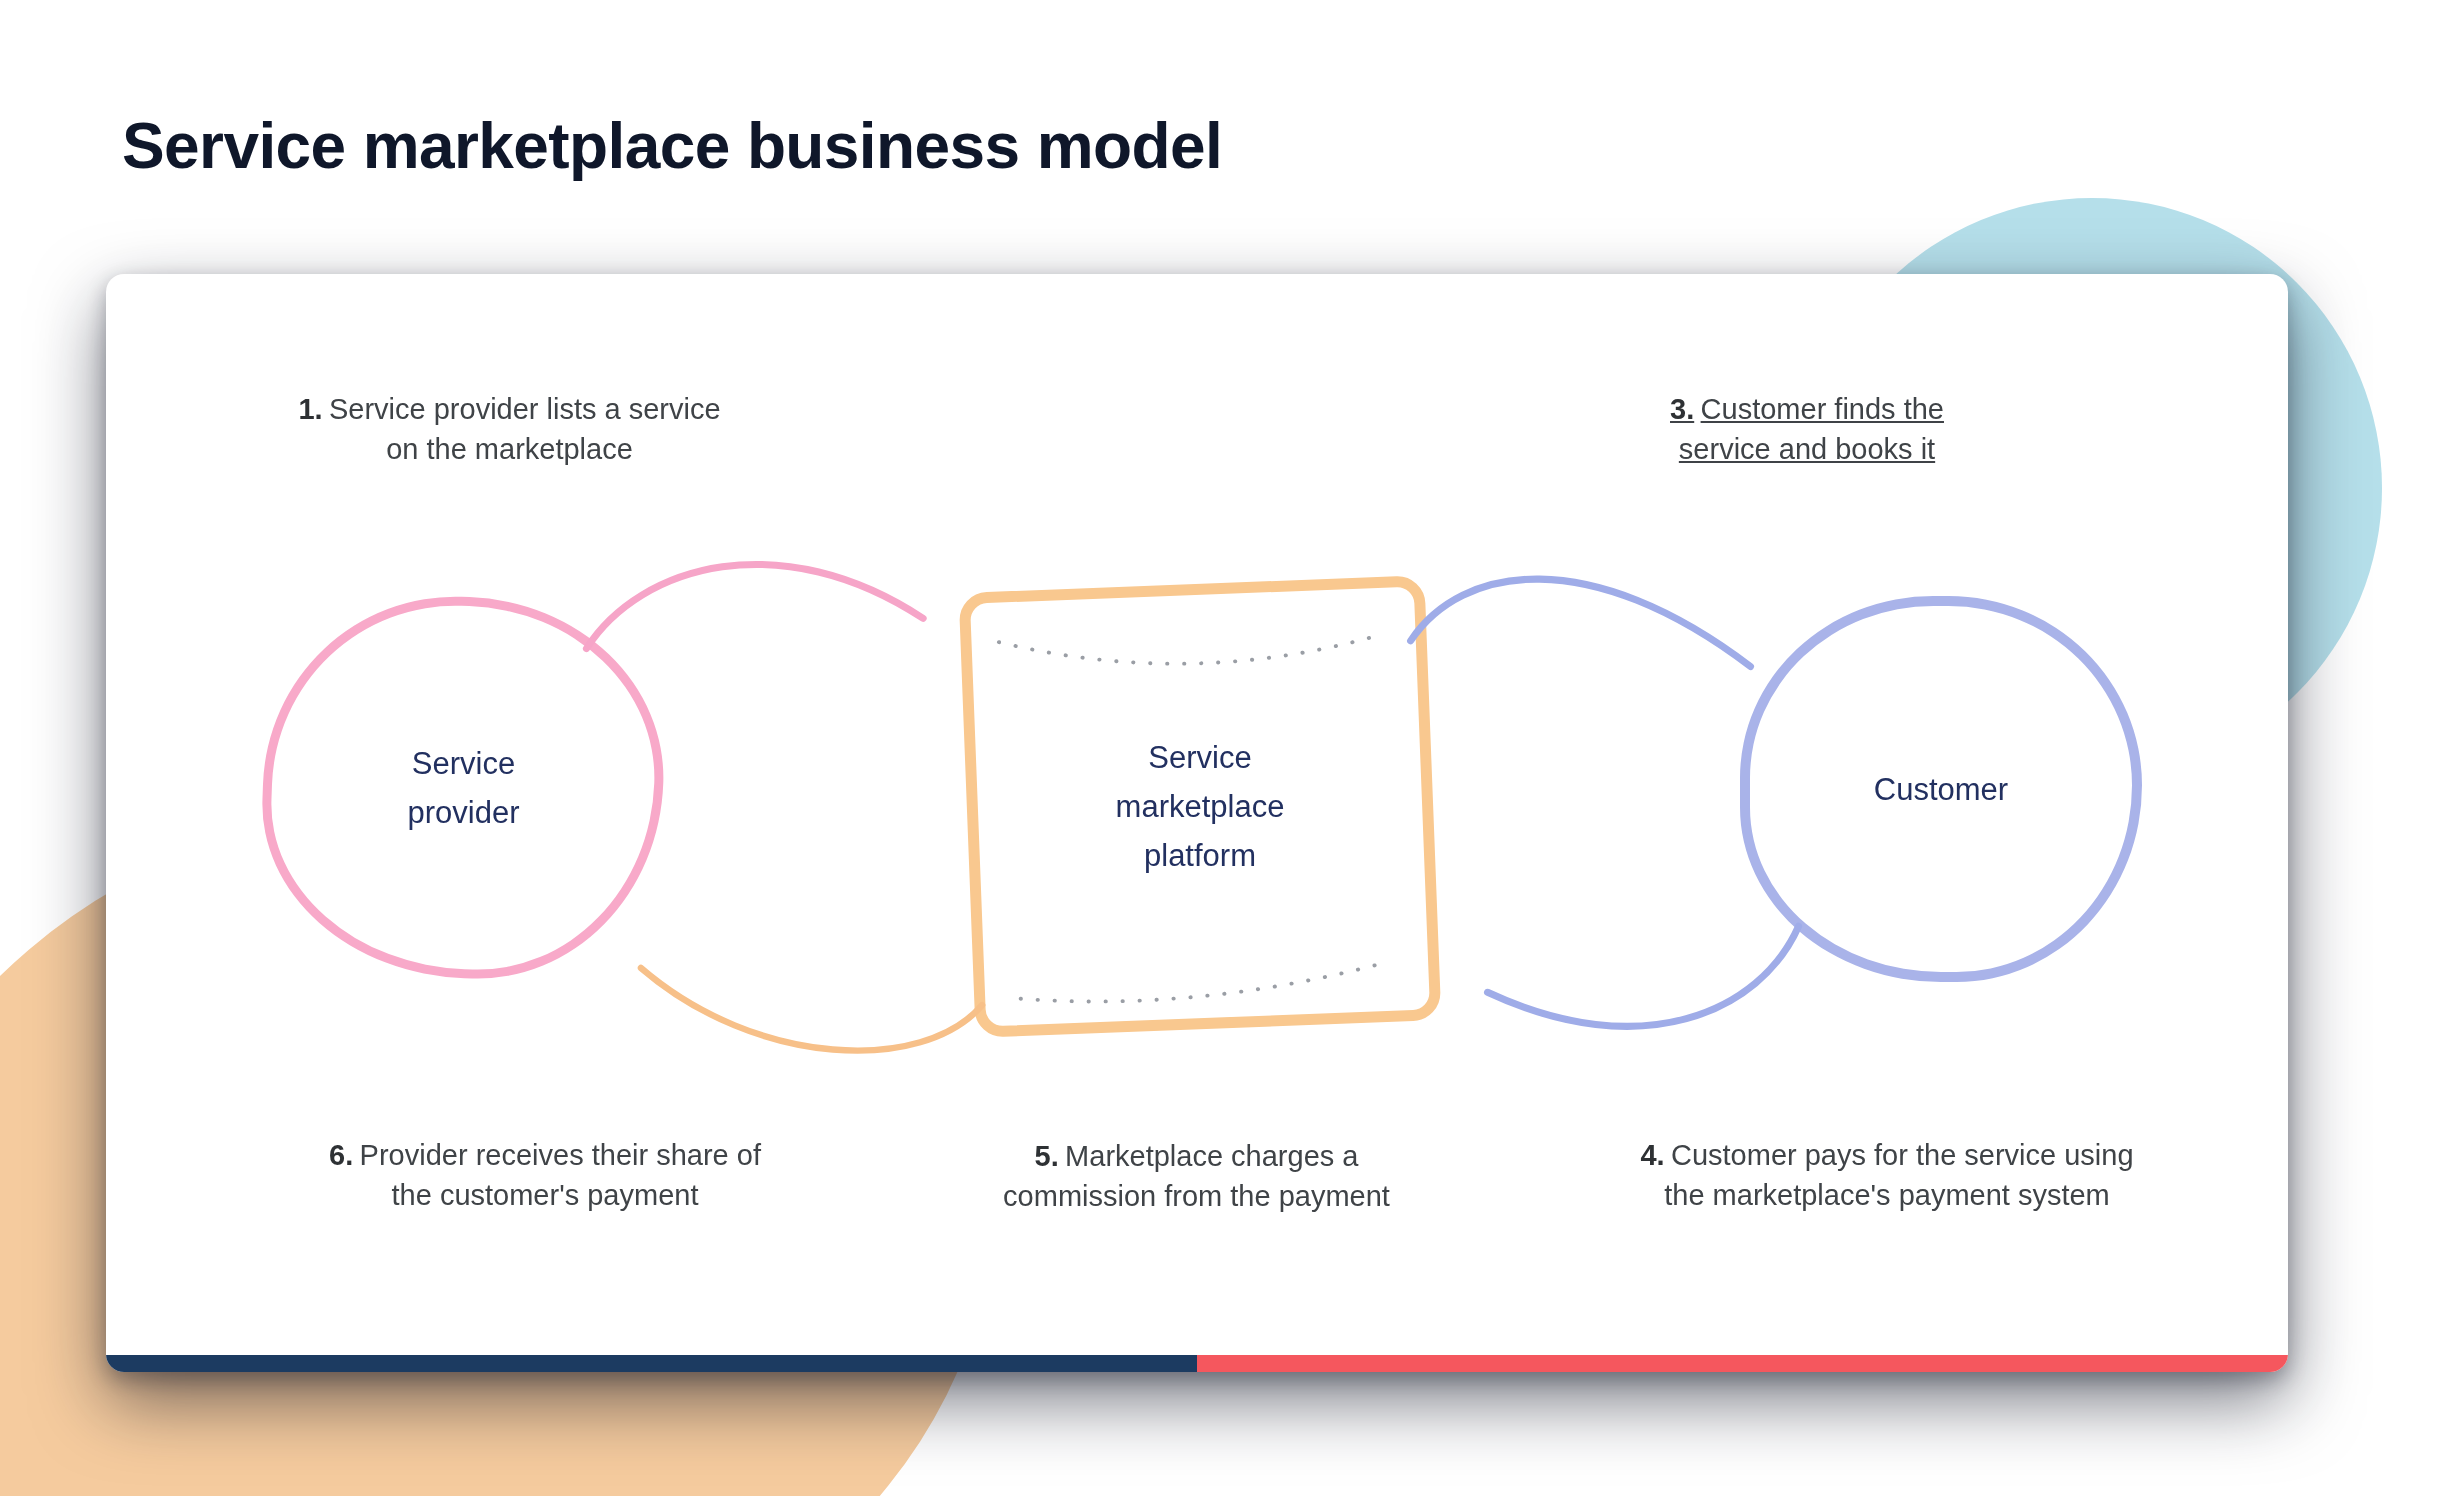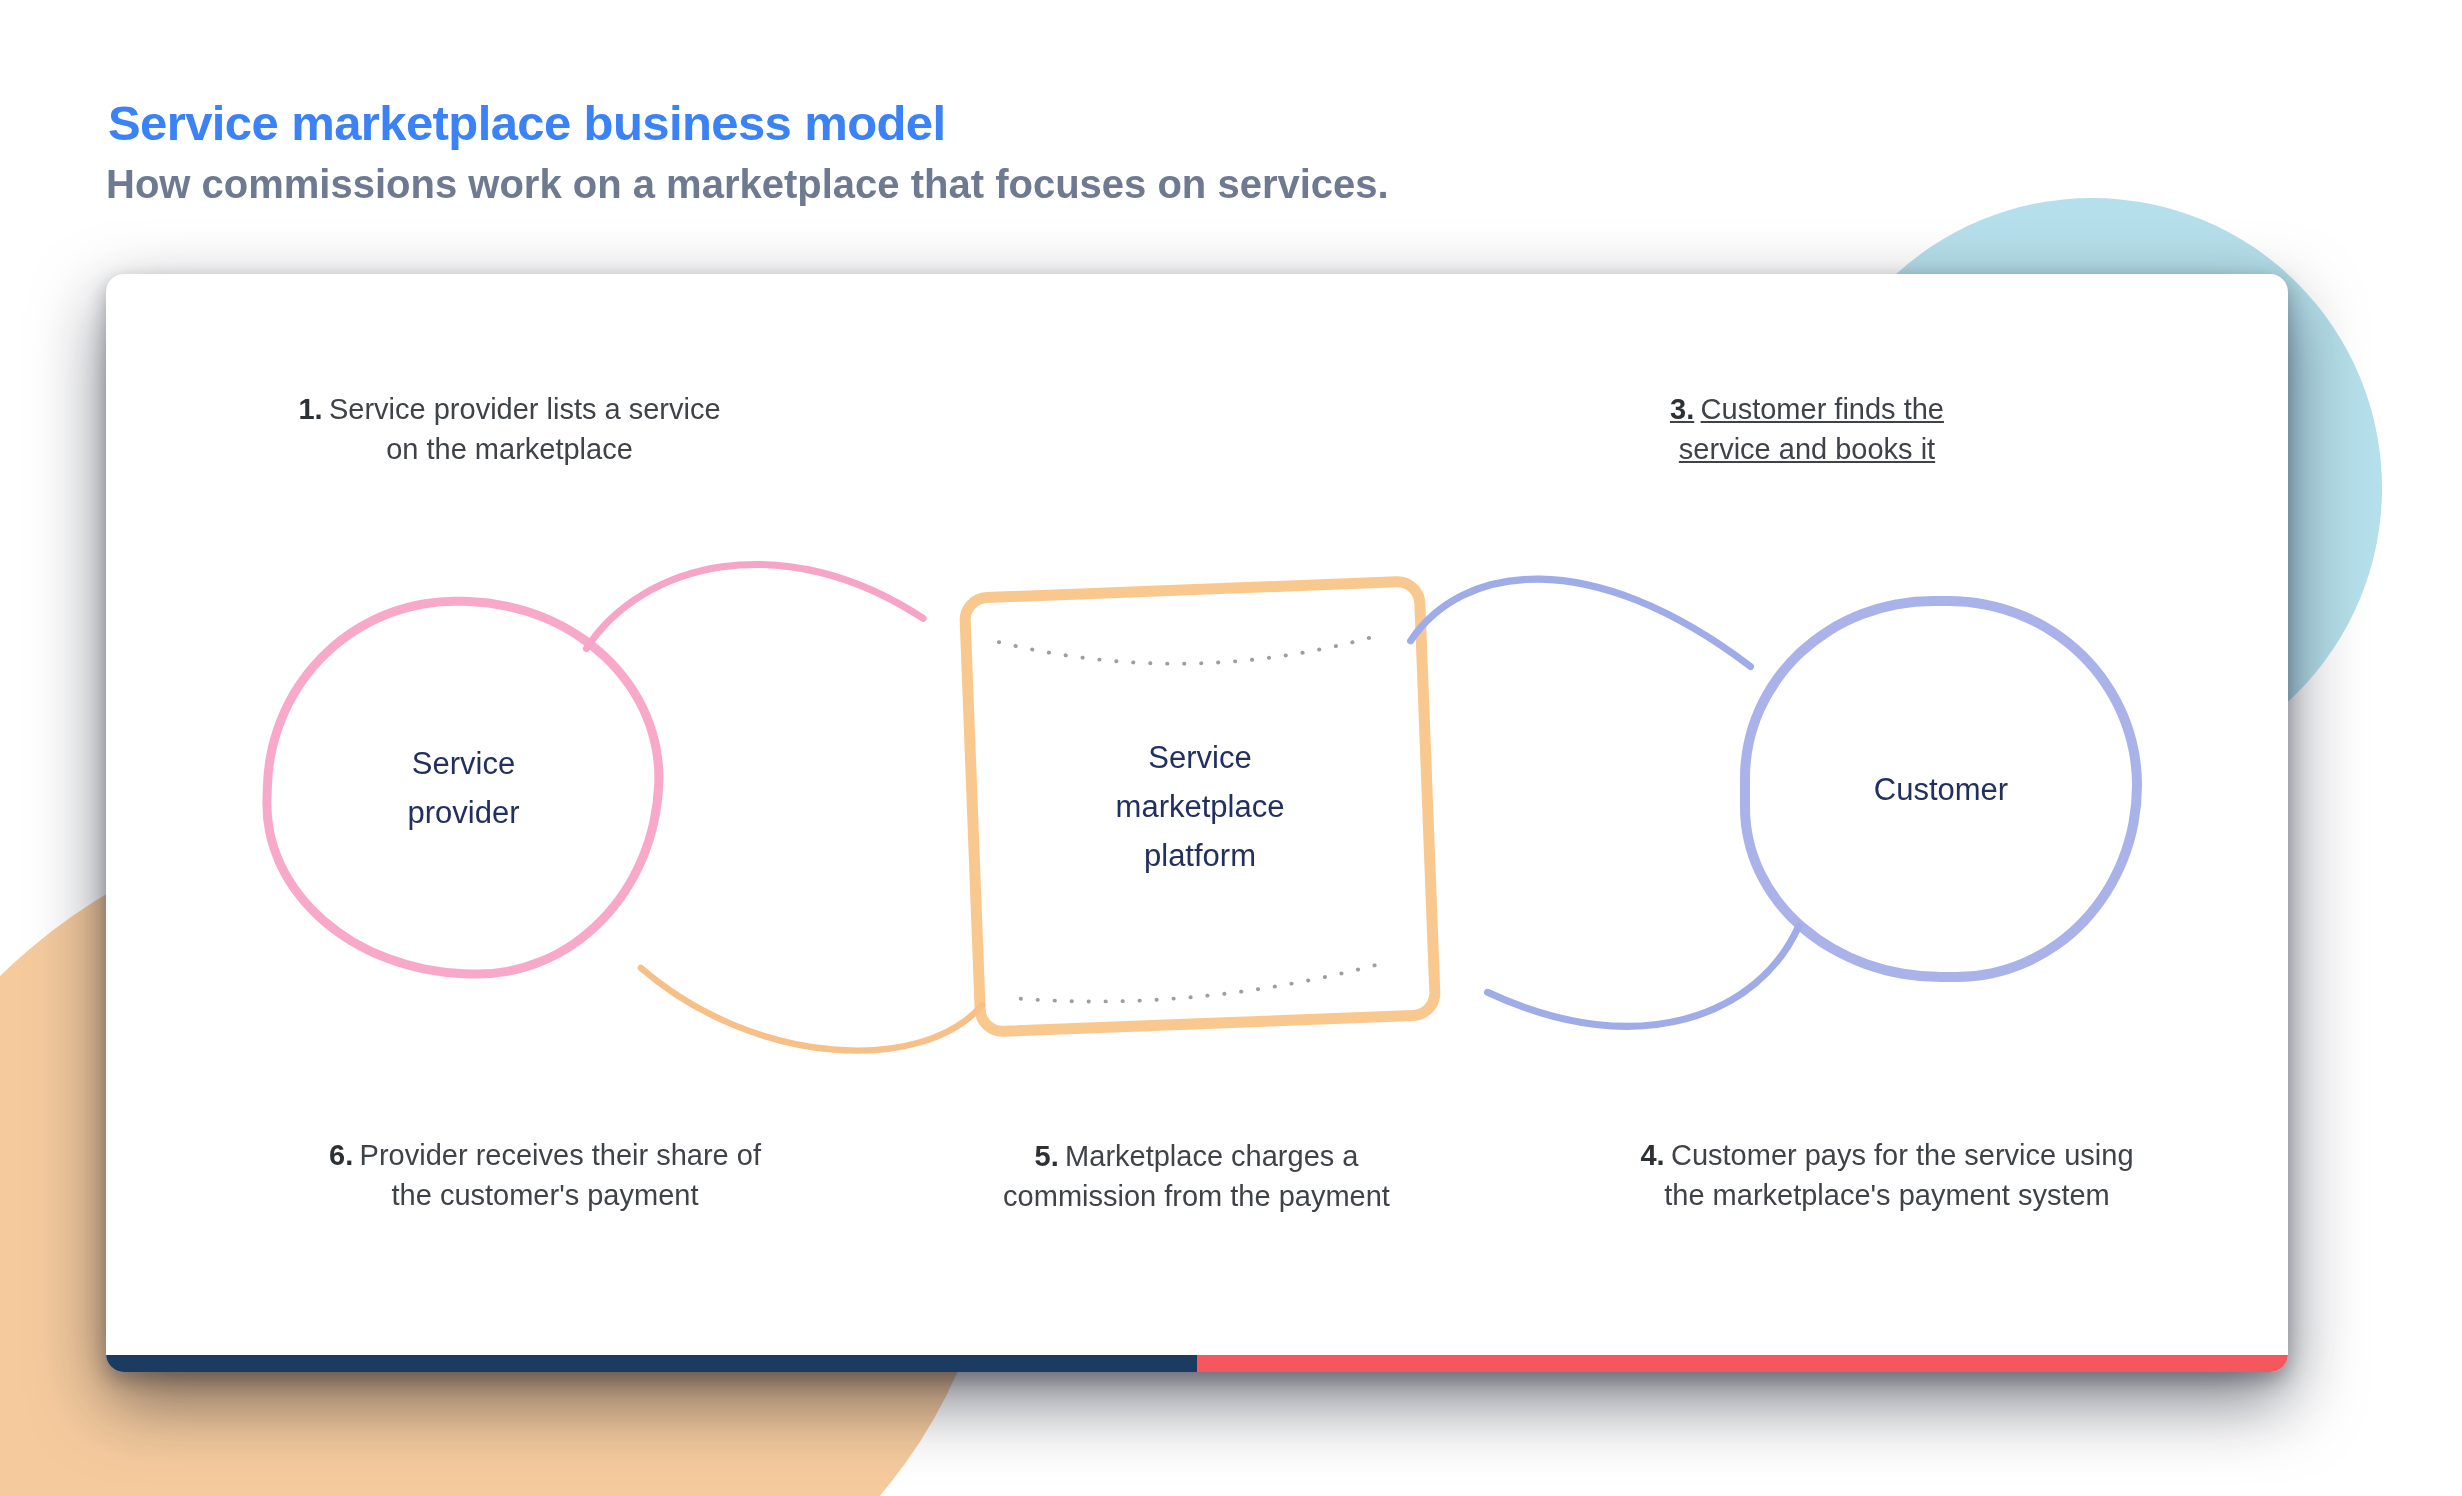--- a/index.html
+++ b/index.html
@@ -19,22 +19,22 @@
   .blob-peach{
     position:absolute;left:-173px;top:809px;width:1173px;height:923px;
     background:var(--blob-peach,#F5CB9E);
     border-radius:48% 52% 55% 45% / 58% 46% 54% 42%;
     transform:rotate(-8deg);z-index:0;
   }
 
   
   .header{position:absolute;left:106px;top:95px;z-index:3;}
   .page-title{
-    font-size:49px;font-weight:700;color:#3b82f6;
-    letter-spacing:-0.6px;margin:2px;line-height:1.1;
+    font-size:64px;font-weight:700;color:#0f172a;
+    letter-spacing:-0.6px;margin:16px;line-height:1.1;
   }
   .page-subtitle{
     font-size:40px;font-weight:600;color:#6E7A92;
     margin:9px 0 0 0;line-height:1.2;
   }
 
   
   .card{
     position:absolute;left:106px;top:274px;width:2182px;height:1098px;
     background:#ffffff;border-radius:18px;z-index:2;overflow:hidden;
@@ -98,21 +98,20 @@
 </head>
 <body>
 
 <div class="stage">
 
   <div class="blob-blue"></div>
   <div class="blob-peach"></div>
 
   <div class="header">
     <h1 class="page-title">Service marketplace business model</h1>
-    <div class="page-subtitle">How commissions work on a marketplace that focuses on services.</div>
   </div>
 
   <div class="card">
 
     <div class="step step-1">
       <b>1.</b><span>Service provider lists a service on the marketplace</span>
     </div>
     <div class="step step-3">
       <b>3.</b><span>Customer finds the service and books it</span>
     </div>

